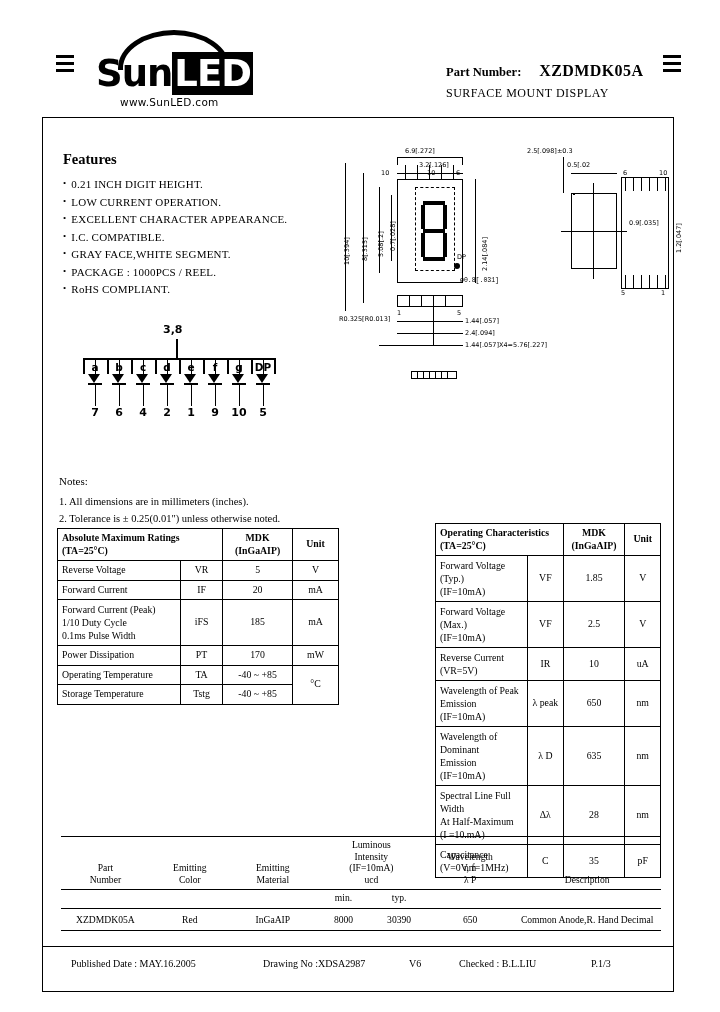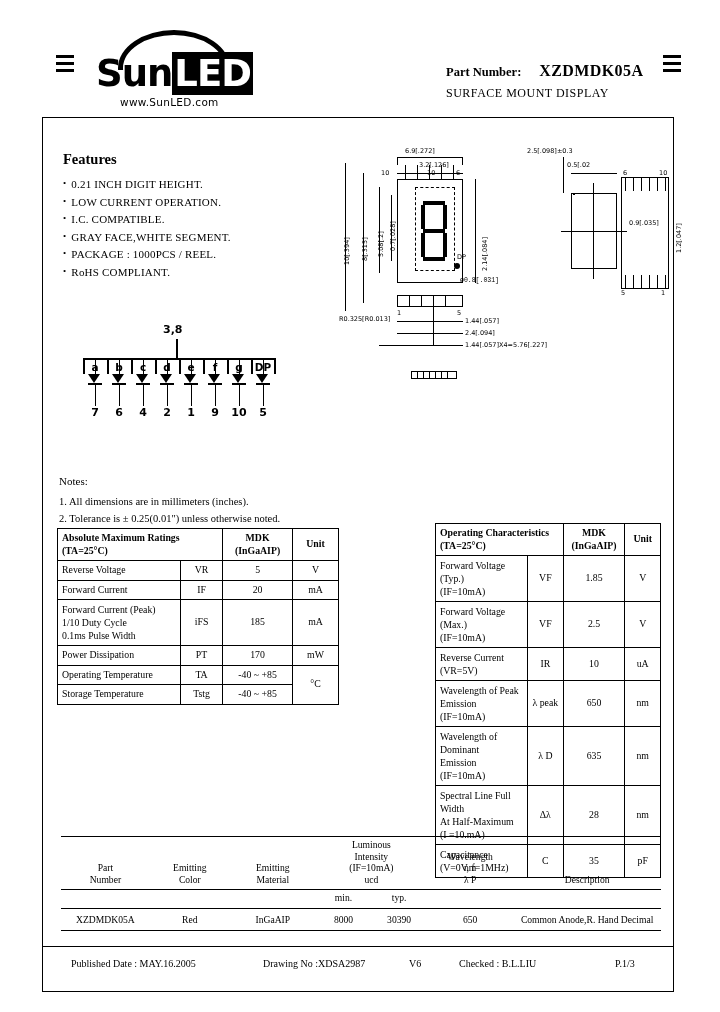--- a/index.html
+++ b/index.html
@@ -117,20 +117,21 @@
   </div>
 </div>
 
 <div class="frame">
 
   <div class="features">
     <h2>Features</h2>
     <ul>
       <li>0.21 INCH DIGIT HEIGHT.</li>
       <li>LOW CURRENT  OPERATION.</li>
+      <li>EXCELLENT CHARACTER  APPEARANCE.</li>
       <li>I.C. COMPATIBLE.</li>
       <li>GRAY FACE,WHITE SEGMENT.</li>
       <li>PACKAGE : 1000PCS / REEL.</li>
       <li>RoHS COMPLIANT.</li>
     </ul>
   </div>
 
   <div class="pinblock">
     <div class="pin-common">3,8</div>
     <div class="pin-common-line"></div>
@@ -525,16 +526,16 @@
     </tbody>
       </table>
   </div>
 
   <div class="foot-rule"></div>
   <div class="footer">
     <span style="left:28px;top:2px;">Published Date : MAY.16.2005</span>
     <span style="left:220px;top:2px;">Drawing No :XDSA2987</span>
     <span style="left:366px;top:2px;">V6</span>
     <span style="left:416px;top:2px;">Checked : B.L.LIU</span>
-    <span style="left:548px;top:2px;margin-left:24px;">P.1/3</span>
+    <span style="left:548px;top:2px;">P.1/3</span>
   </div>
 
 </div>
 
 </body></html>

